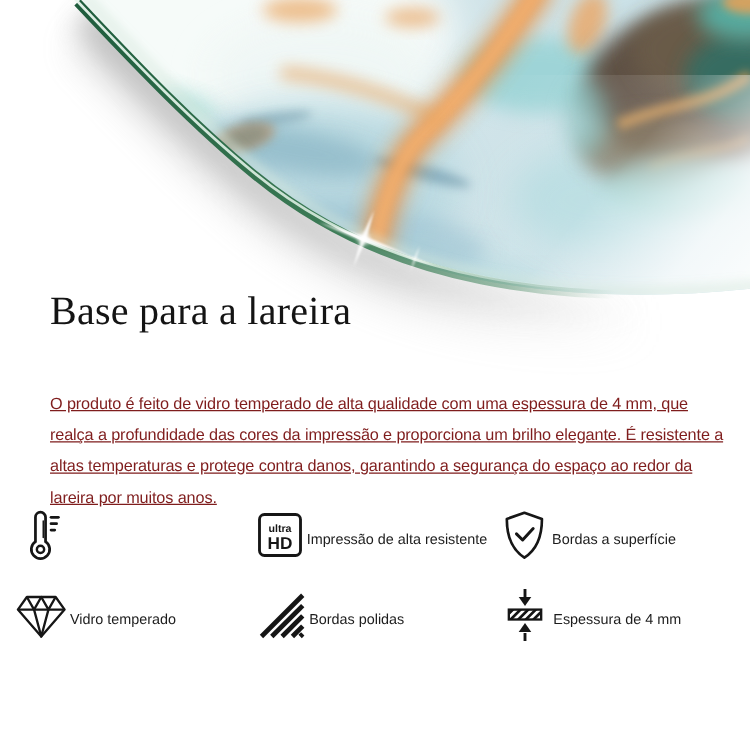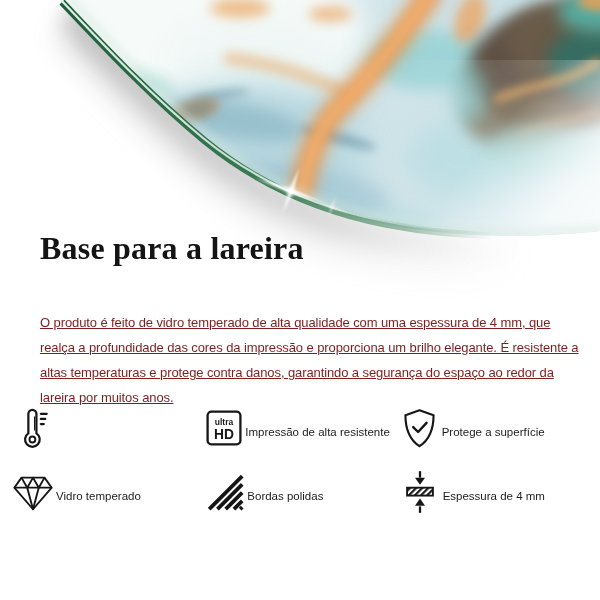--- a/index.html
+++ b/index.html
@@ -165,21 +165,21 @@
         <path d="M0,-24 L2.2,0 L0,24 L-2.2,0 Z" fill="#ffffff" opacity="0.85"></path>
         <circle r="7" fill="url(#glowGrad)"></circle>
       </g>
       <g transform="translate(332,207) rotate(20) scale(0.45)">
         <path d="M-38,0 L0,-2.4 L38,0 L0,2.4 Z" fill="#ffffff" opacity="0.8"></path>
         <path d="M0,-24 L2.2,0 L0,24 L-2.2,0 Z" fill="#ffffff" opacity="0.7"></path>
       </g>
     </g>
   </svg>
 
-  <h1 class="heading" style="margin:0;font-weight:700;">
+  <h1 class="heading" style="margin:0;font-weight:400;">
     <span>Base para a lareira</span><br>
   </h1>
 
   <p class="body-text" style="margin:0;">O produto é feito de vidro temperado de alta qualidade com uma espessura de 4 mm, que realça a profundidade das cores da impressão e proporciona um brilho elegante. É resistente a altas temperaturas e protege contra danos, garantindo a segurança do espaço ao redor da lareira por muitos anos.</p>
 
   <div class="features">
 
     <div class="feature">
       <div class="icon-wrap">
         <svg class="ft-icon" width="47" height="47" viewBox="0 0 64 64" fill="none" stroke="#161616" stroke-width="3" stroke-linecap="round">
@@ -204,21 +204,21 @@
       <div class="feature-label">Impressão de alta resistente</div>
     </div>
 
     <div class="feature">
       <div class="icon-wrap">
         <svg class="ft-icon" width="45" height="45" viewBox="0 0 64 64" fill="none" stroke="#161616" stroke-width="3" stroke-linejoin="round" stroke-linecap="round">
           <path d="M32,6 L52,13 C52,34 46,48 32,57 C18,48 12,34 12,13 Z"></path>
           <path d="M23,30 L30,37 L42,24" stroke-width="3.4"></path>
         </svg>
       </div>
-      <div class="feature-label">Protege a superfície</div>
+      <div class="feature-label">Bordas a superfície</div>
     </div>
 
     <div class="feature">
       <div class="icon-wrap">
         <svg class="ft-icon" width="46" height="46" viewBox="0 0 64 64" fill="none" stroke="#161616" stroke-width="2.6" stroke-linejoin="round">
           <path d="M16,12 L48,12 L58,26 L32,56 L6,26 Z"></path>
           <path d="M6,26 L58,26"></path>
           <path d="M16,12 L24,26 L32,12 L40,26 L48,12"></path>
           <path d="M24,26 L32,56 L40,26"></path>
         </svg>

